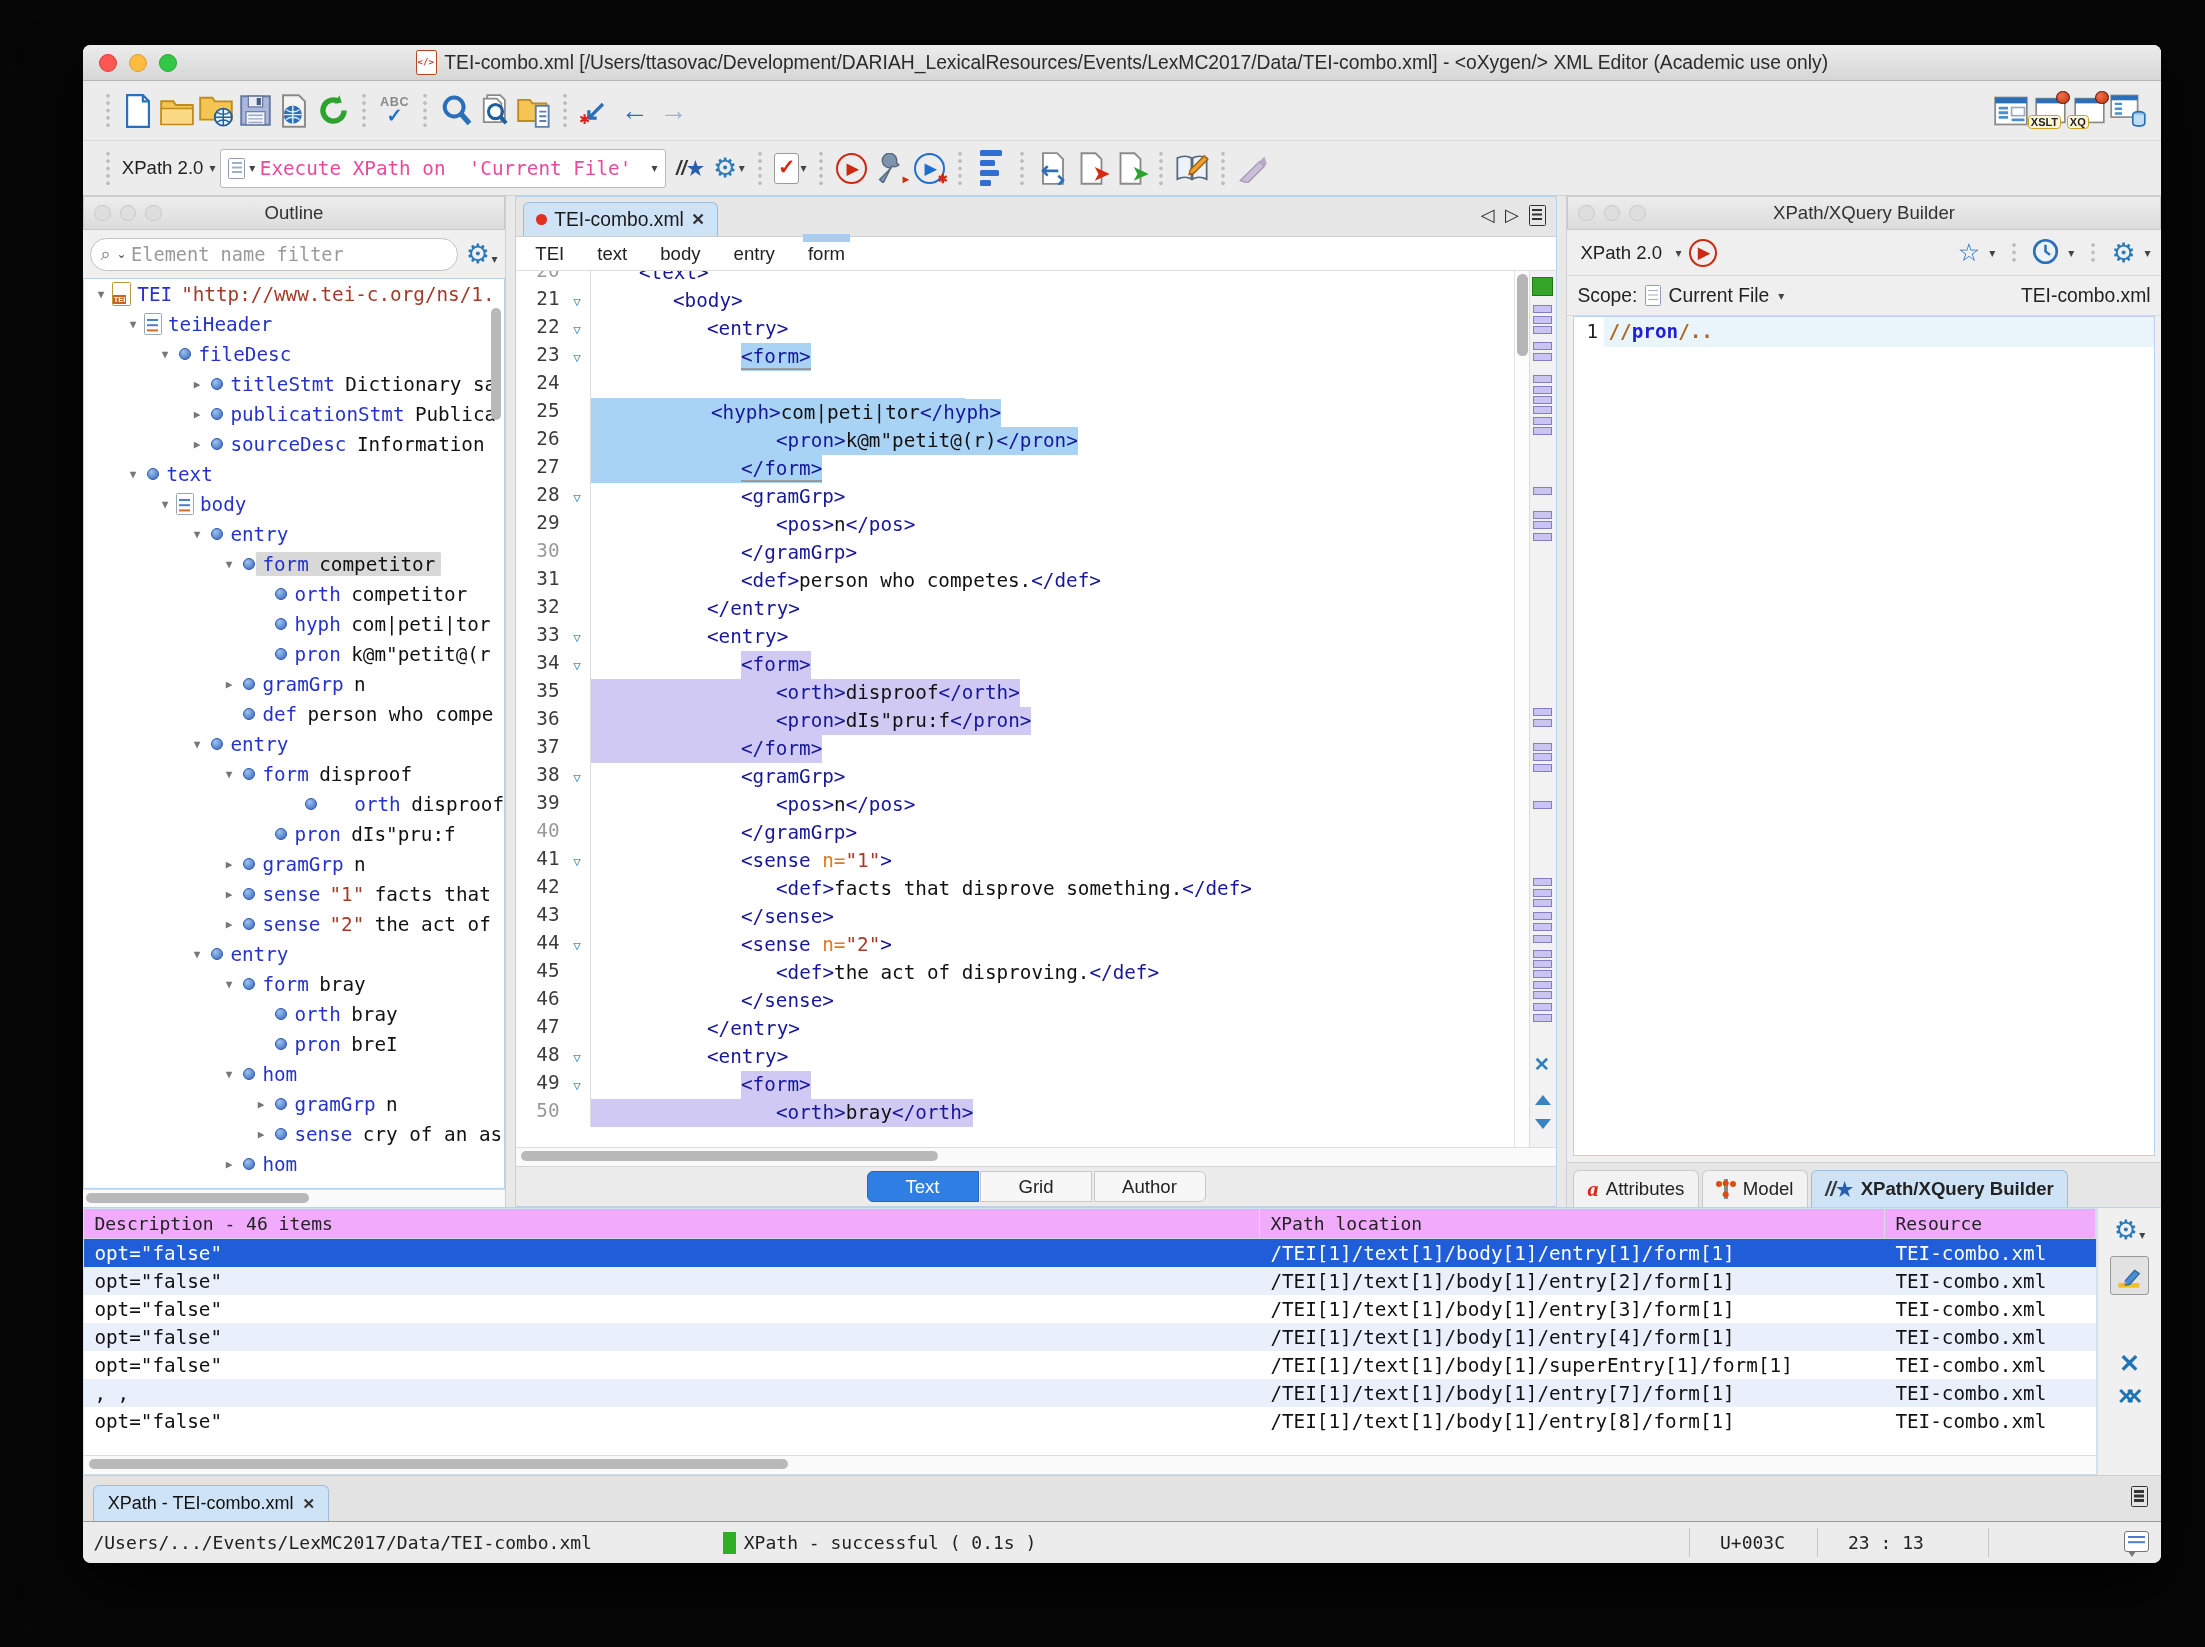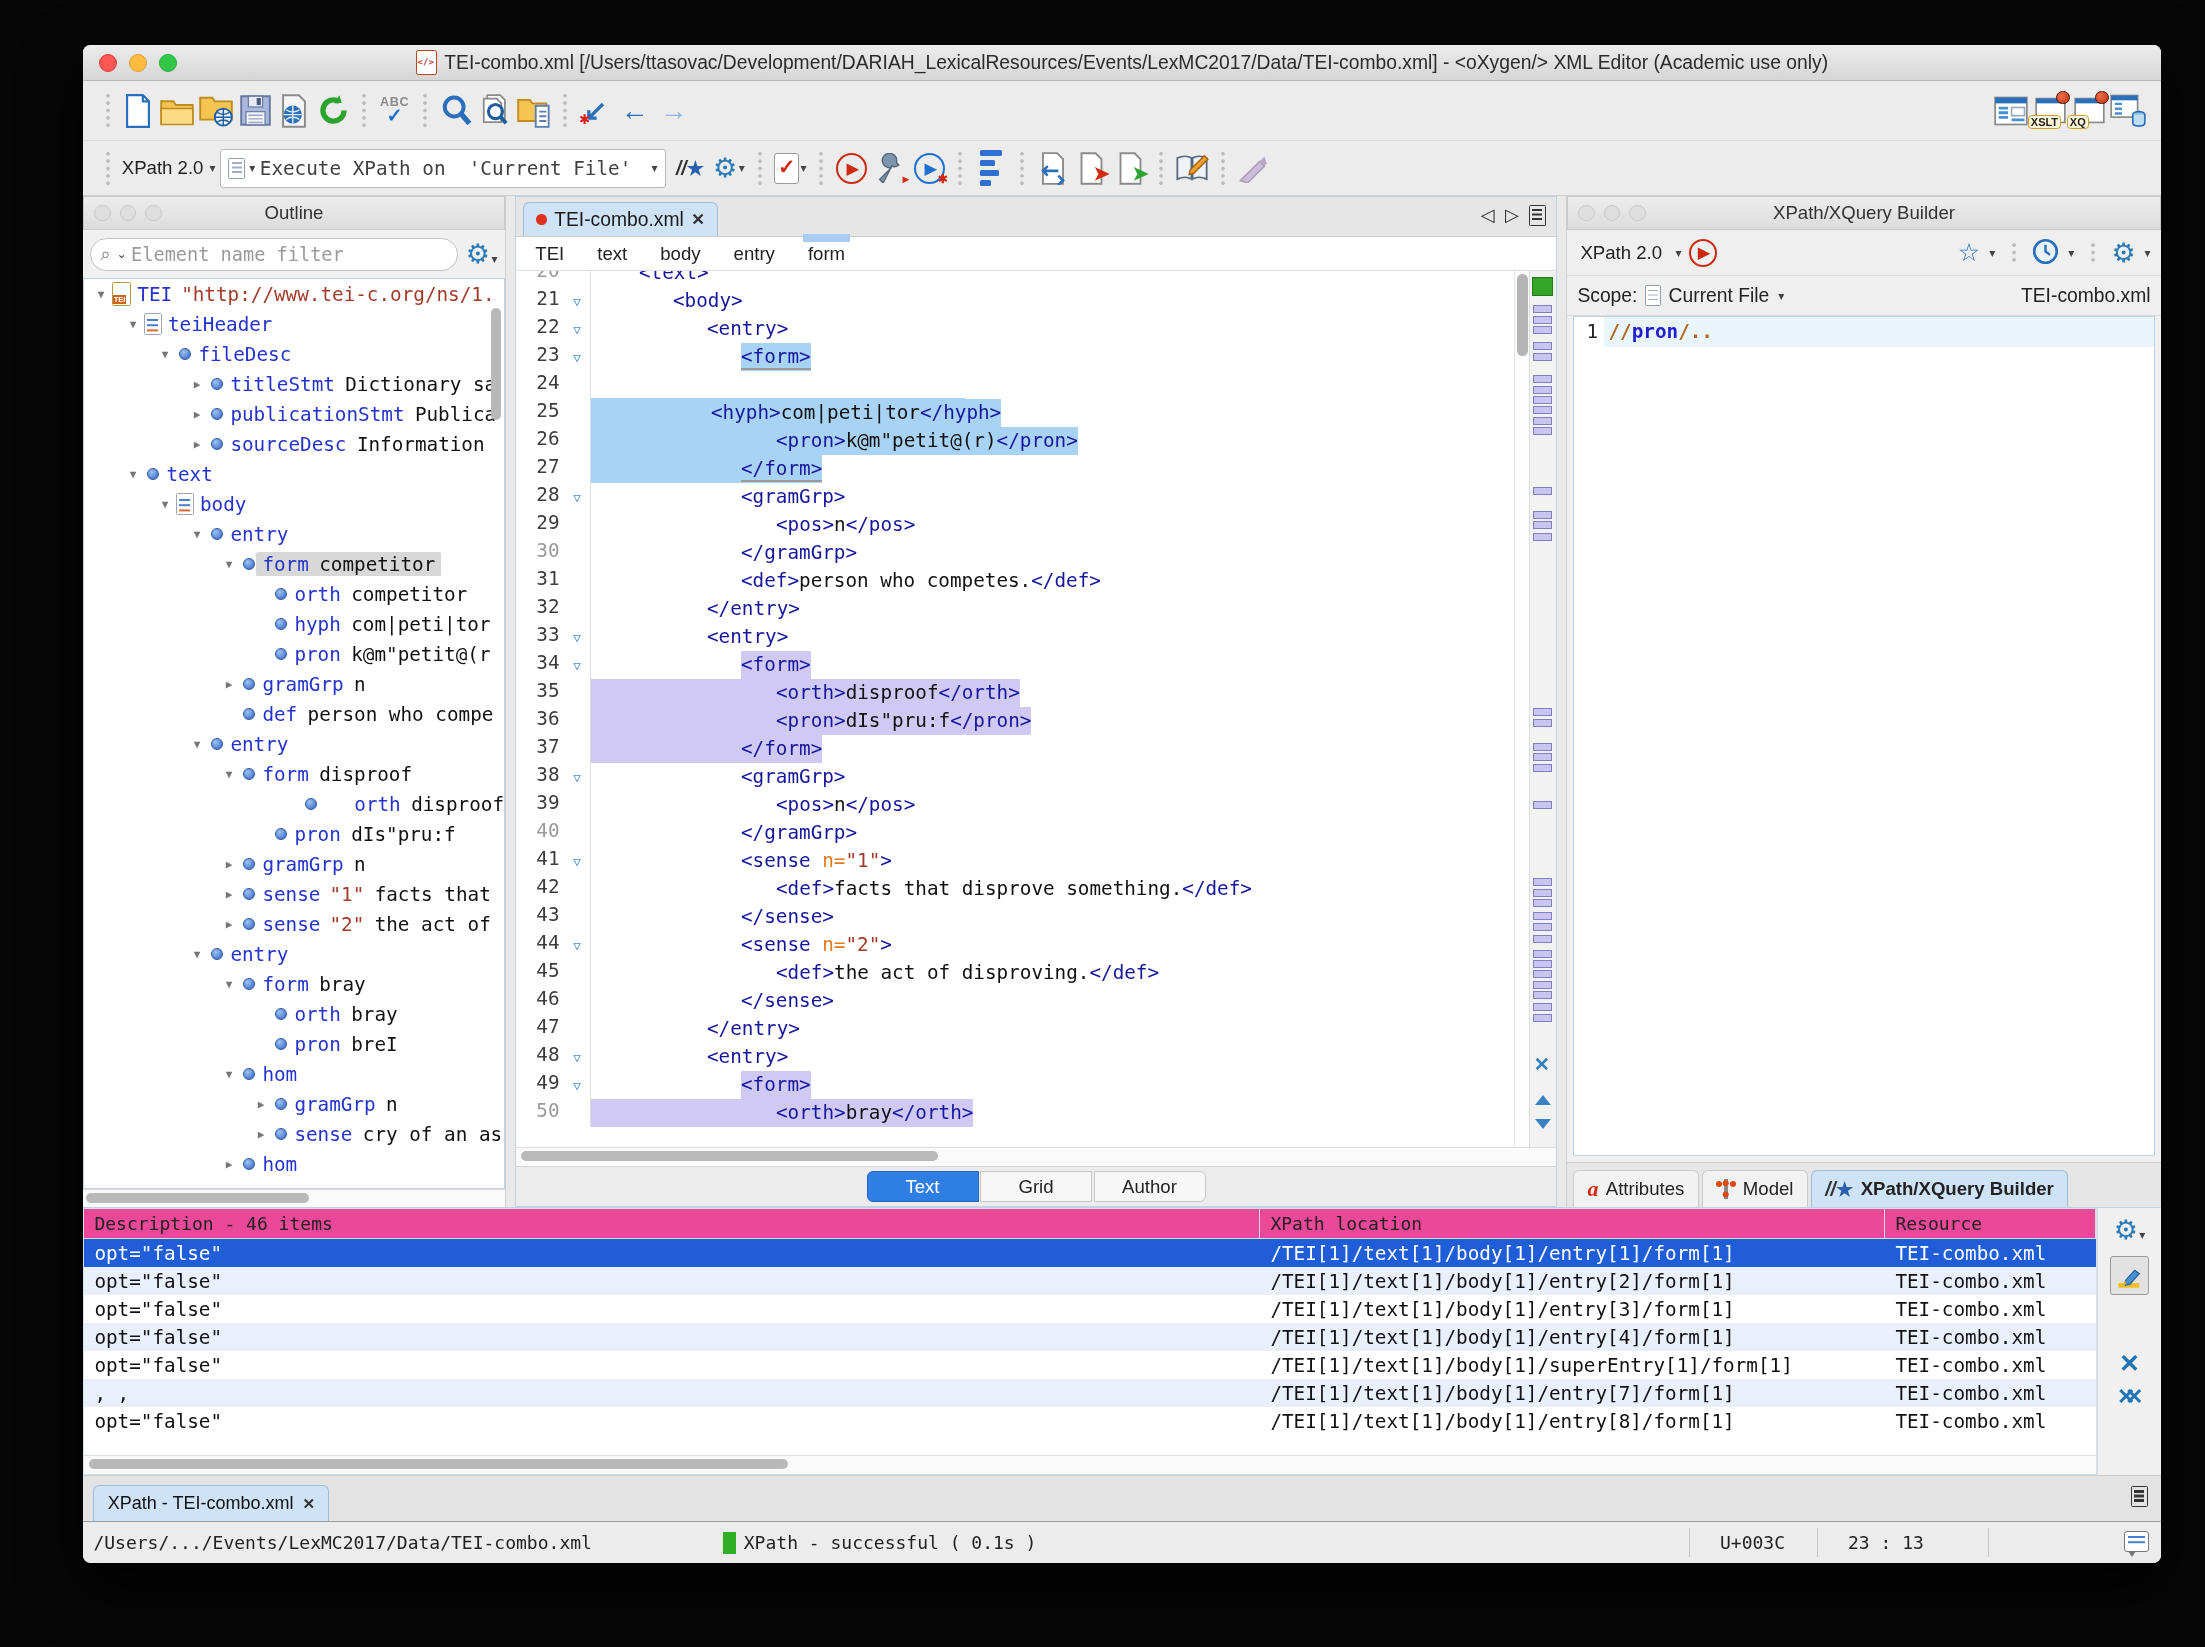--- a/index.html
+++ b/index.html
@@ -35,21 +35,21 @@
   .bug{position:absolute;right:0;top:0;width:13.4px;height:13.4px;border-radius:50%;background:radial-gradient(circle at 35% 35%,#f0704a,#c03010);border:0.7px solid #501000}
   .abc{display:flex;flex-direction:column;align-items:center;line-height:1}
   .abc b{font-size:12.6px;color:#8a8a8a;letter-spacing:0.7px}
   .abc span{font-size:19.3px;color:#1f6fd0;font-weight:bold;margin-top:-3px}
   .arrow-blue{color:#2a6fba;font-size:28px;font-weight:bold}
   .arrow-dim{color:#93b6dc;font-size:28px;font-weight:bold}
   .star-red{position:absolute;left:3px;bottom:3px;color:#e02020;font-size:13.4px}
 
   .combo{display:flex;align-items:center;height:39px;background:#fff;border:0.7px solid #b9b9b9;border-radius:3px;padding:0 7.4px;margin:0 4.5px;min-width:446px}
   .combo .doc-mini{margin-right:3px}
-  .combo-label{font:19.3px var(--mono);color:#404040;margin:0 10.4px 0 4.5px;white-space:pre}
+  .combo-label{font:19.3px var(--mono);color:#ec4899;margin:0 10.4px 0 4.5px;white-space:pre}
   .engine-label{font:18.6px var(--ui);color:#222;margin:0 4.5px 0 3px}
   .slashstar{font:italic bold 19.3px var(--ui);color:#333}
   .slashstar .st{color:#2a5fae;font-style:normal}
   .gear{color:#2a7ab8;font-size:27px}
   .clip{width:25px;height:31px;background:#fff;border:1.5px solid #9a9a9a;border-radius:3px;position:relative}
   .clip:before{content:"✓";position:absolute;left:3px;top:1.5px;color:#d42a10;font-size:21px;font-weight:bold}
   .ring{width:31px;height:31px;border-radius:50%;border:2.2px solid #cc2a10;display:flex;align-items:center;justify-content:center}
   .ring span{color:#cc2a10;font-size:16.4px;margin-left:2.2px}
   .ring.blue{border-color:#1f6fd0}
   .ring.blue span{color:#1f6fd0}
@@ -152,21 +152,21 @@
   .aicon{font:italic bold 22px "Liberation Serif",serif;color:#d42a10}
   .model-ic{width:19.3px;height:19.3px;position:relative}
   .model-ic:before{content:"";position:absolute;left:8.2px;top:0;width:3.7px;height:19.3px;background:#8a8a8a}
   .model-ic:after{content:"";position:absolute;left:0;top:1.5px;width:6px;height:6px;border-radius:50%;background:#e04a10;box-shadow:14px 0 0 #e04a10,6.7px 10.4px 0 #e04a10,6.7px -0.7px 0 #e04a10}
   .xpb-ic{font:italic bold 19.3px var(--ui);color:#333}
   .xpb-ic b{color:#2a5fae;font-style:normal}
 
   
   .results{flex:0 0 268px;background:#f0f0f0;border-top:1.5px solid #bcd2e8;display:flex}
   .res-table-zone{flex:1;display:flex;flex-direction:column;min-width:0;background:#fff;border:0.7px solid #cfe0ef}
-  .res-head{height:30px;display:flex;background:#ec4899;border-bottom:0.7px solid #d8d8d8;font:18px var(--mono);color:#222;align-items:center}
+  .res-head{height:30px;display:flex;background:#f0abfc;border-bottom:0.7px solid #d8d8d8;font:18px var(--mono);color:#222;align-items:center}
   .res-head div{padding-left:10.4px;border-right:0.7px solid #dcdcdc;height:100%;display:flex;align-items:center}
   .rc-desc{width:1176px;flex:0 0 1176px}
   .rc-xp{width:625px;flex:0 0 625px}
   .rc-res{flex:1}
   .rrow{height:28px;display:flex;align-items:center;font:19.3px var(--mono);color:#111}
   .rrow.alt{background:#e9f0fc}
   .rrow.sel{background:#1f5ed8;color:#fff}
   .rrow div{padding-left:10.4px;overflow:hidden;white-space:nowrap}
   .res-fill{flex:1;background:#fff}
   .res-hscroll{height:19.3px;background:#fafafa;border-top:0.7px solid #ddd;position:relative}

